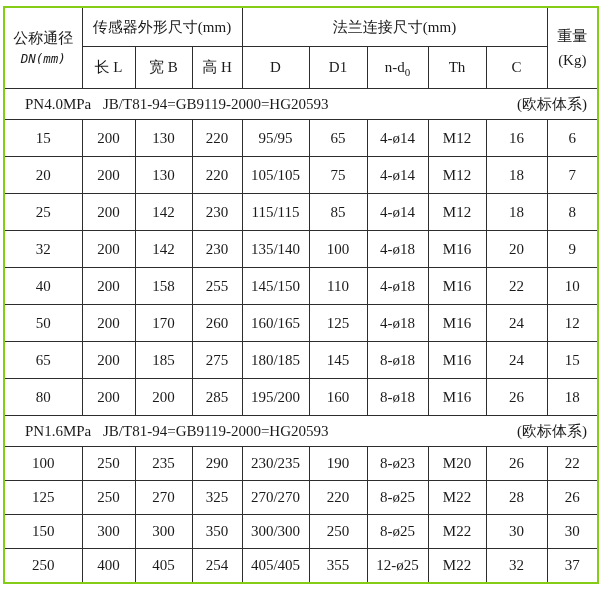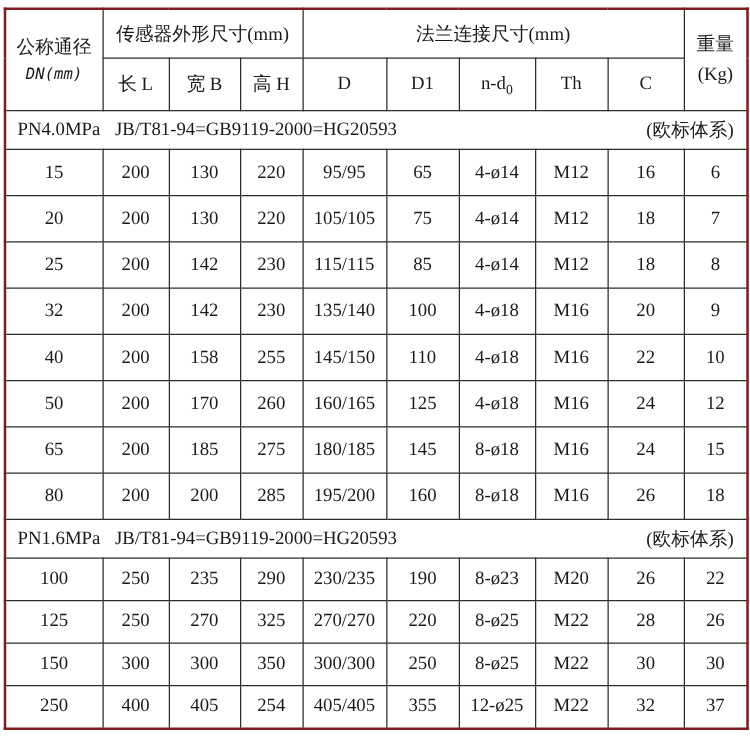--- a/index.html
+++ b/index.html
@@ -13,21 +13,21 @@
   }
   .table-wrap {
     position: absolute;
     left: 3px;
     top: 6px;
   }
   table.spec-table {
     border-collapse: collapse;
     table-layout: fixed;
     width: 594px;
-    border: 2px solid #7f1d1d;
+    border: 2px solid #84cc16;
   }
   .spec-table th, .spec-table td {
     border: 1px solid #2d2d2d;
     text-align: center;
     vertical-align: middle;
     font-weight: normal;
     font-size: 15px;
     padding: 0;
     overflow: hidden;
     white-space: nowrap;
@@ -41,21 +41,21 @@
     display: block;
     font-style: italic;
   }
   .weight-cell { line-height: 1.6; }
   .weight-cell span { display: block; }
   sub.ndo { font-size: 11px; line-height: 0; }
   .band-row td { height: 30px; }
   .band-inner {
     display: flex;
     align-items: center;
-    padding: 0 10px 0 9px;
+    padding: 0 10px 0 20px;
   }
   .band-pressure { width: 78px; text-align: left; flex: 0 0 auto; }
   .band-standard { flex: 1 1 auto; text-align: left; }
   .band-note { flex: 0 0 auto; text-align: right; }
   .s1-row td { height: 36px; }
   .s2-row td { height: 33px; }
 </style>
 </head>
 <body>
 

